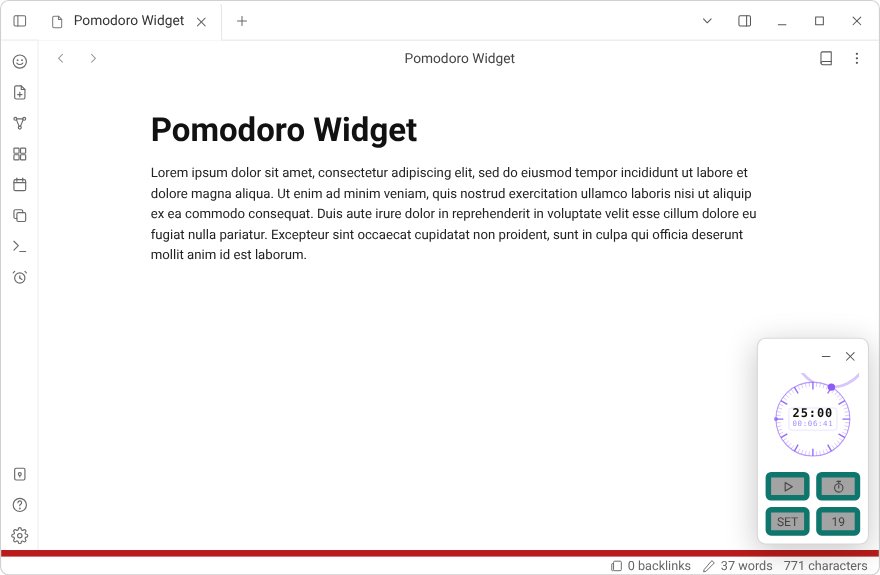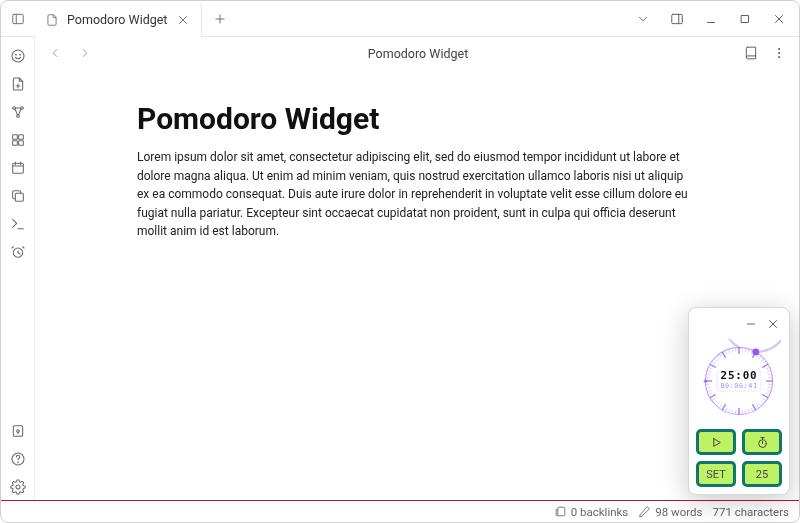--- a/index.html
+++ b/index.html
@@ -28,36 +28,36 @@
   .nav-btn { width:24px; height:24px; display:flex; align-items:center; justify-content:center; color:#9a9a9a; cursor:pointer; border-radius:4px; }
   .breadcrumb { flex:1; text-align:center; font-size:12.5px; color:#444; }
   .tool-right { display:flex; align-items:center; gap:4px; }
   .tool-right .nav-btn { color:#555; }
 
   .doc { flex:1; overflow:auto; padding:20px 0 0 0; display:flex; justify-content:center; }
   .doc-inner { width:560px; }
   .doc h1 { font-size:30px; font-weight:700; color:#111; margin:12px 0 12px 0; }
   .doc p { font-size:12px; line-height:1.55; color:#222; }
 
-  .statusbar { height:22px; border-top:1px solid #b91c1c; display:flex; align-items:center; justify-content:flex-end; gap:10px; padding:0 10px; font-size:11.5px; color:#666; }
+  .statusbar { height:22px; border-top:6px solid #b91c1c; display:flex; align-items:center; justify-content:flex-end; gap:10px; padding:0 10px; font-size:11.5px; color:#666; }
   .status-item { display:flex; align-items:center; gap:4px; }
   .status-item svg { width:13px; height:13px; stroke:currentColor; fill:none; stroke-width:1.6; }
 
   .pomodoro { position:fixed; right:10px; bottom:28px; width:102px; background:#fff; border:1px solid #d7d7d7; border-radius:8px; box-shadow:0 6px 28px rgba(0,0,0,0.22); padding:7px 7px 7px 7px; display:flex; flex-direction:column; gap:6px; }
   .pomo-head { display:flex; justify-content:flex-end; gap:4px; }
   .pomo-ctl { width:18px; height:18px; display:flex; align-items:center; justify-content:center; color:#555; cursor:pointer; border-radius:3px; }
 
   .clock-wrap { display:flex; align-items:flex-start; justify-content:center; }
   .clock { width:84px; height:84px; }
 
   .pomo-time { font-family:ui-monospace,Menlo,Consolas,monospace; font-size:13px; letter-spacing:1px; fill:#111; font-weight:600; }
   .pomo-sub  { font-family:ui-monospace,Menlo,Consolas,monospace; font-size:8px; letter-spacing:0.7px; fill:#9b8dff; }
 
   .pomo-row { display:flex; gap:6px; }
-  .pomo-btn { flex:1; height:26px; border:3px solid #0f766e; border-radius:5px; background:#bef264; display:flex; align-items:center; justify-content:center; font-size:11px; color:#444; cursor:pointer; }
+  .pomo-btn { flex:1; height:26px; border:5px solid #0f766e; border-radius:5px; background:#a3a3a3; display:flex; align-items:center; justify-content:center; font-size:11px; color:#444; cursor:pointer; }
   .pomo-btn svg { width:13px; height:13px; stroke:currentColor; fill:none; stroke-width:1.8; stroke-linecap:round; stroke-linejoin:round; }
 
   svg.ico { width:14px; height:14px; stroke:currentColor; fill:none; stroke-width:1.6; stroke-linecap:round; stroke-linejoin:round; }
 </style>
 </head>
 <body>
 
 <div class="titlebar">
   <div class="titlebar-left">
     <div class="rail-btn">
@@ -253,21 +253,21 @@
     <svg viewBox="0 0 24 24">
         <rect x="7" y="4" width="13" height="16" rx="2"></rect>
         <path d="M7 8H5a1 1 0 0 0-1 1v10a1 1 0 0 0 1 1h2"></path>
       </svg>
     <span>0 backlinks</span>
   </div>
   <div class="status-item">
     <svg viewBox="0 0 24 24">
         <path d="M17 3l4 4L7 21l-4 1 1-4z"></path>
       </svg>
-    <span>98 words</span>
+    <span>37 words</span>
   </div>
   <div class="status-item">
     <span>771 characters</span>
   </div>
 </div>
 
 <div class="pomodoro">
   <div class="pomo-head">
     <div class="pomo-ctl">
         <svg class="ico" viewBox="0 0 24 24">
@@ -362,15 +362,15 @@
       <svg viewBox="0 0 24 24">
           <circle cx="12" cy="14" r="7"></circle>
           <line x1="12" y1="14" x2="12" y2="10"></line>
           <line x1="9" y1="3" x2="15" y2="3"></line>
           <line x1="12" y1="3" x2="12" y2="6"></line>
         </svg>
     </div>
   </div>
   <div class="pomo-row">
     <div class="pomo-btn">SET</div>
-    <div class="pomo-btn">25</div>
+    <div class="pomo-btn">19</div>
   </div>
 </div>
 
 </body></html>

